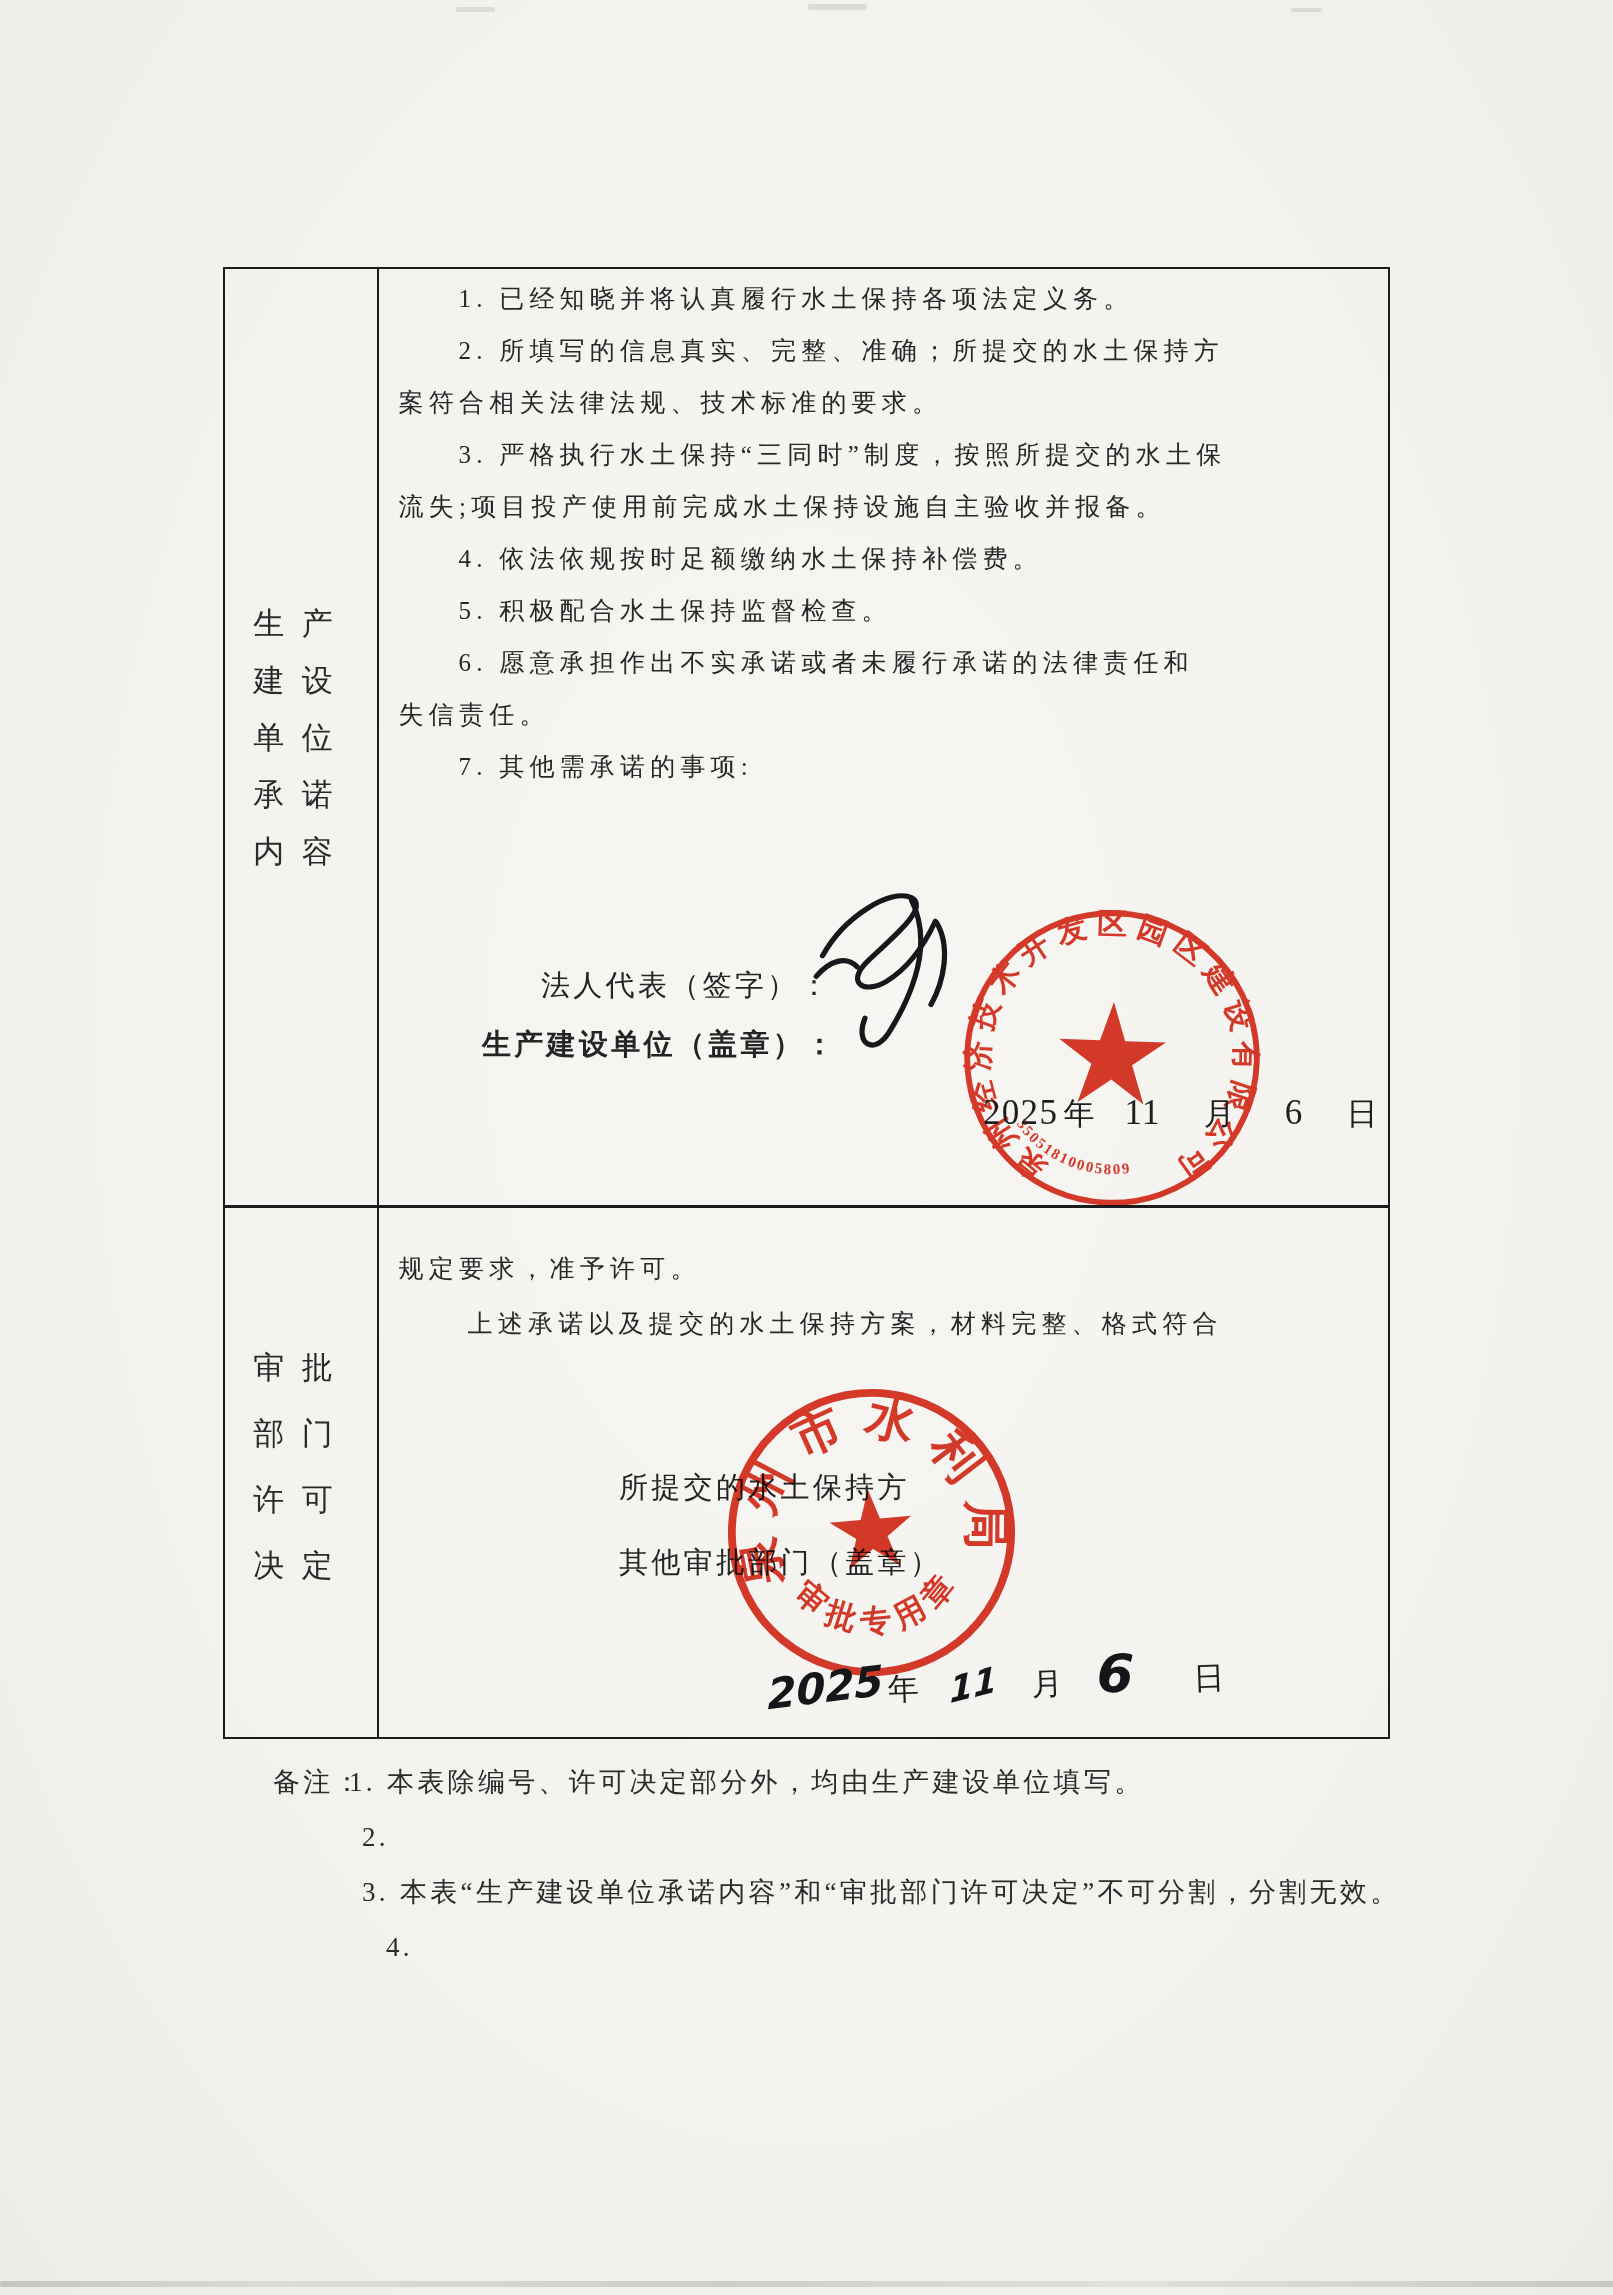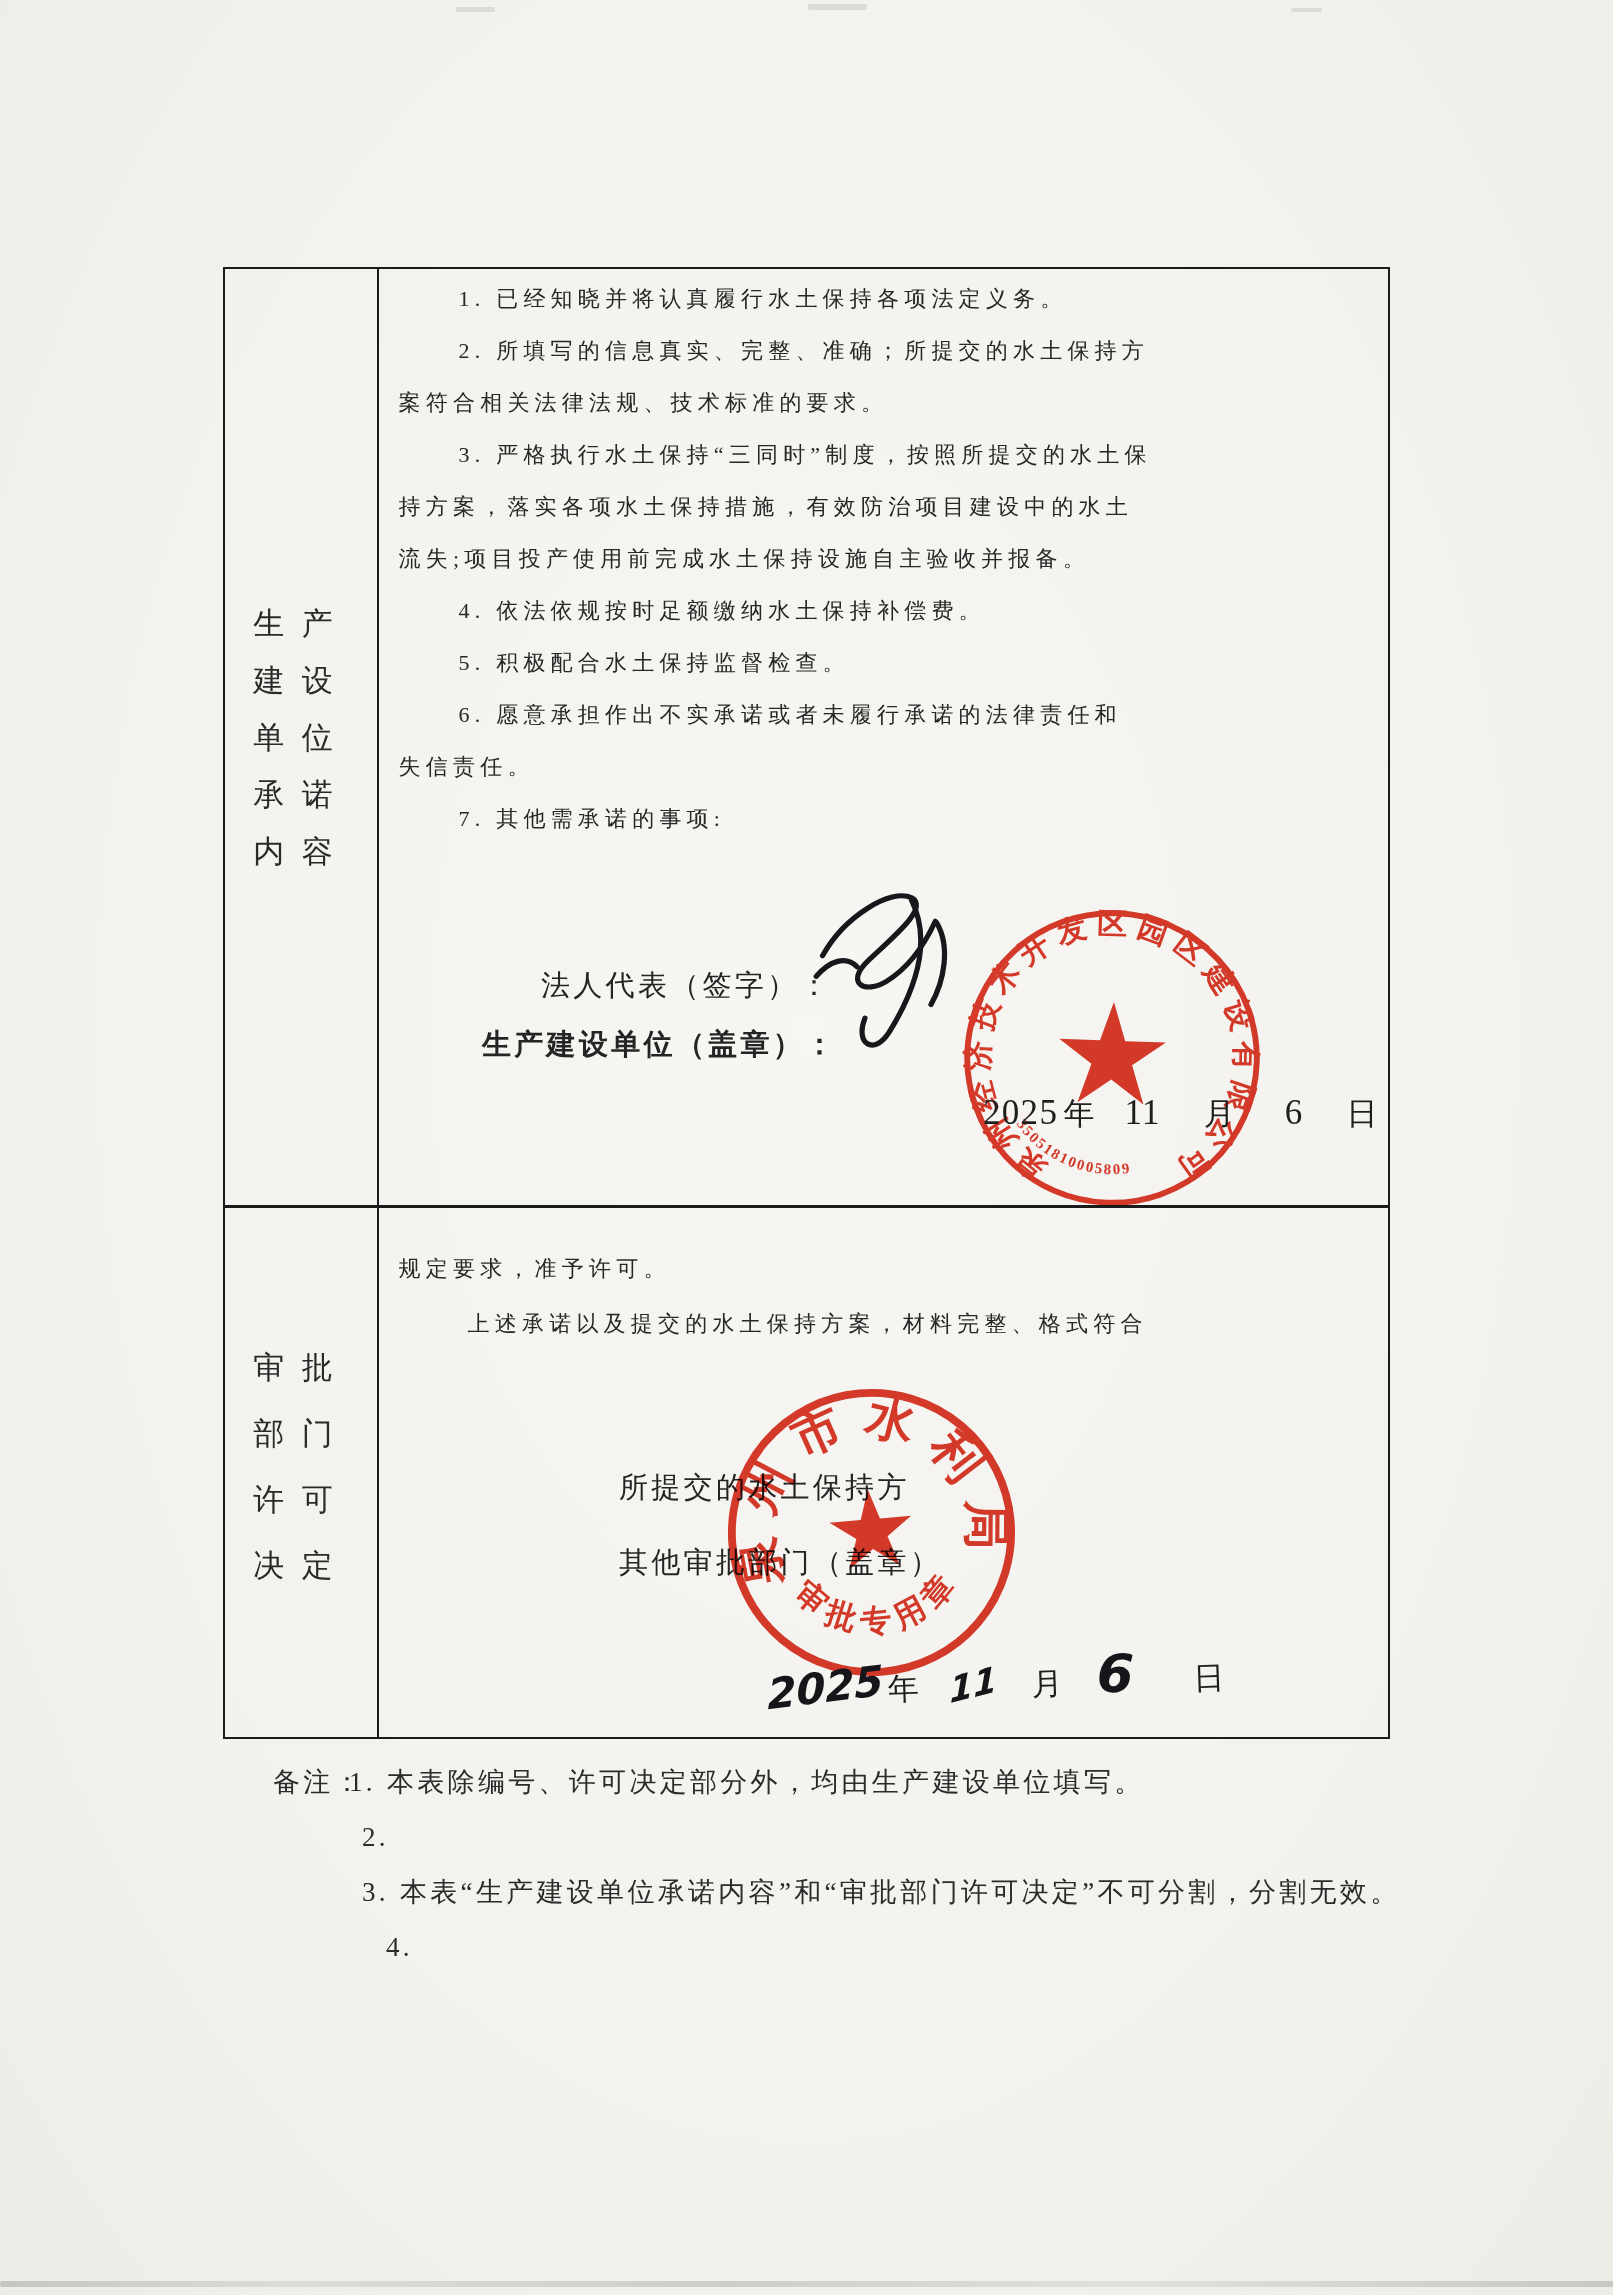--- a/index.html
+++ b/index.html
@@ -26,21 +26,21 @@
     font-size:31px; letter-spacing:17.6px; padding-left:17.6px; white-space:nowrap; color:#2a2a2a;
   }
   #hdr1{top:0; height:936px;}
   #hdr1 .hdr-pair{line-height:57px;}
   #hdr2{top:939px; bottom:0; transform:translateY(-6.5px);}
   #hdr2 .hdr-pair{line-height:66px;text-align:center;}
   .content-cell{position:absolute; left:154px; right:0;}
   #content1{top:0; height:936px; padding:3.9px 22px 0 19.6px;}
   #content2{top:939px; bottom:0; padding:33px 22px 0 19.6px;}
   .bline{
-    font-size:22px; line-height:52px; letter-spacing:5.2px;
+    font-size:25px; line-height:52px; letter-spacing:5.2px;
     white-space:nowrap; color:#272727;
   }
   .ind{padding-left:60px;}
   #content2 .bline{line-height:55px;}
   #content2 .ind{padding-left:69px;}
   
   .ov{position:absolute; white-space:nowrap;}
   .lbl{font-size:29px; letter-spacing:3.3px; color:#242424;}
   #sign-label-1{left:541px; top:966px;}
   #sign-label-2{left:482px; top:1025px;font-weight:bold;}
@@ -104,21 +104,20 @@
       <div class="hdr-pair">单位</div>
       <div class="hdr-pair">承诺</div>
       <div class="hdr-pair">内容</div>
     </div>
 
     <div id="content1" class="content-cell">
       <div class="bline ind">1. 已经知晓并将认真履行水土保持各项法定义务。</div>
       <div class="bline ind">2. 所填写的信息真实、完整、准确；所提交的水土保持方</div>
       <div class="bline">案符合相关法律法规、技术标准的要求。</div>
       <div class="bline ind">3. 严格执行水土保持“三同时”制度，按照所提交的水土保</div>
-      <div class="bline">持方案，落实各项水土保持措施，有效防治项目建设中的水土</div>
       <div class="bline">流失;项目投产使用前完成水土保持设施自主验收并报备。</div>
       <div class="bline ind">4. 依法依规按时足额缴纳水土保持补偿费。</div>
       <div class="bline ind">5. 积极配合水土保持监督检查。</div>
       <div class="bline ind">6. 愿意承担作出不实承诺或者未履行承诺的法律责任和</div>
       <div class="bline">失信责任。</div>
       <div class="bline ind">7. 其他需承诺的事项:</div>
     </div>
 
     <div id="hdr2" class="hdr-cell">
       <div class="hdr-pair">审批</div>

